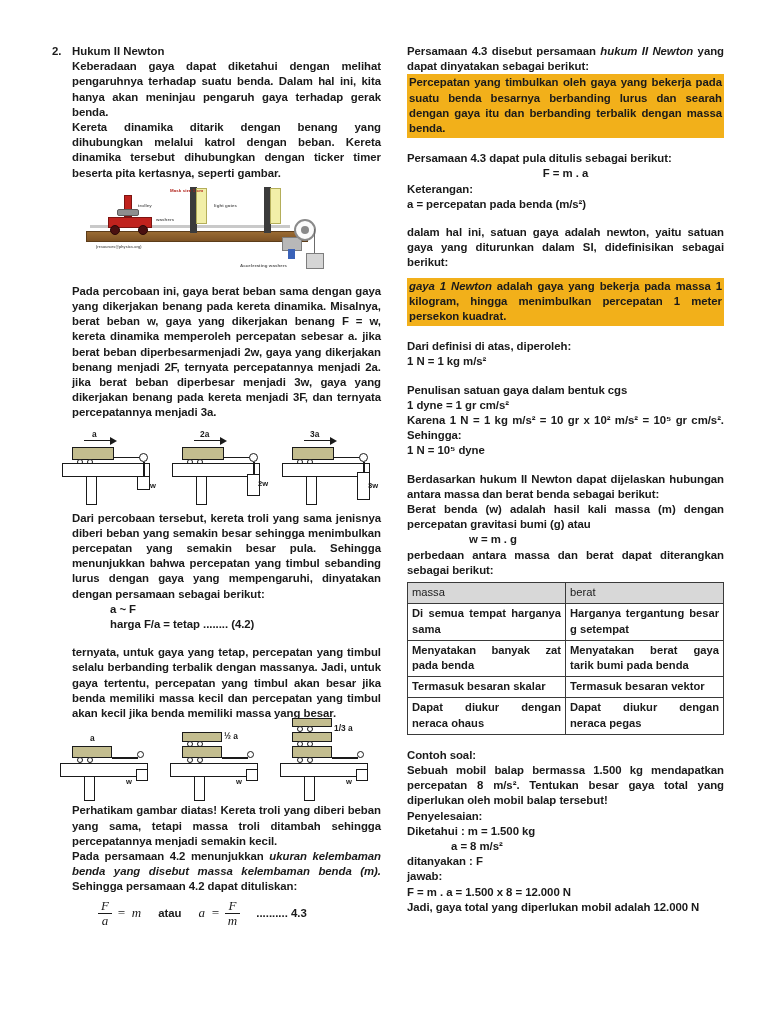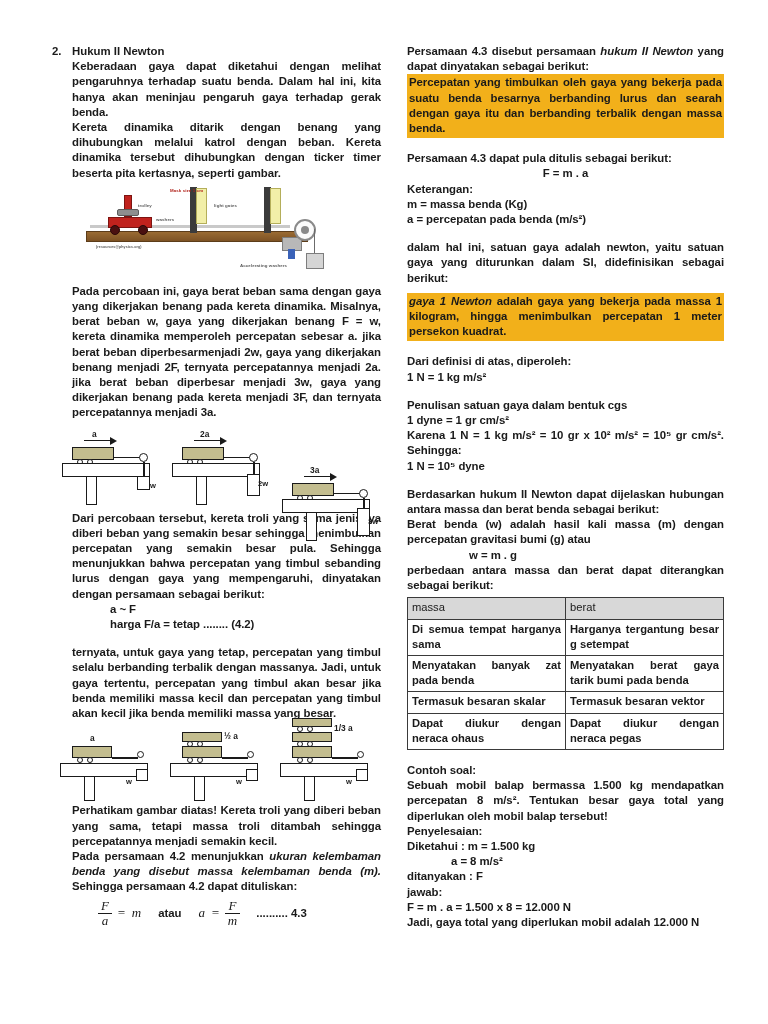--- a/index.html
+++ b/index.html
@@ -314,21 +314,21 @@
           <div class="cart-wheel" style="left:27px; top:28px;"></div>
           <div class="cart-rope-h" style="left:54px; top:26px; width:27px;"></div>
           <div class="tbl-top"></div>
           <div class="tbl-leg"></div>
           <div class="pulley-o" style="left:79px; top:22px;"></div>
           <div class="rope-v" style="left:83px; top:31px; height:12px;"></div>
           <div class="weight-box" style="left:77px; top:43px; width:13px; height:22px;"></div>
           <div class="fig-lbl" style="left:88px; top:48px; font-size:7.6px;">2w</div>
         </div>
 
-        <div class="cart-unit" style="left:228px;margin-top:36px;">
+        <div class="cart-unit" style="left:228px;">
           <div class="fig-lbl" style="left:30px; top:-2px;">3a</div>
           <div class="arrow-line" style="left:24px; top:9px; width:26px;"></div>
           <div class="arrow-head" style="left:50px; top:6px;"></div>
           <div class="cart-box" style="left:12px; top:16px; width:42px; height:13px;"></div>
           <div class="cart-wheel" style="left:17px; top:28px;"></div>
           <div class="cart-wheel" style="left:27px; top:28px;"></div>
           <div class="cart-rope-h" style="left:54px; top:26px; width:27px;"></div>
           <div class="tbl-top"></div>
           <div class="tbl-leg"></div>
           <div class="pulley-o" style="left:79px; top:22px;"></div>
@@ -426,21 +426,20 @@
 
       <p><span>Persamaan 4.3 disebut persamaan </span><span class="italic">hukum II Newton</span><span> yang dapat dinyatakan sebagai berikut:</span></p>
 
       <p class="hl">Percepatan yang timbulkan oleh gaya yang bekerja pada suatu benda besarnya berbanding lurus dan searah dengan gaya itu dan berbanding terbalik dengan massa benda.</p>
 
       <div class="spacer"></div>
 
       <p>Persamaan 4.3 dapat pula ditulis sebagai berikut:</p>
       <p class="center">F = m . a</p>
       <p class="nojust">Keterangan:</p>
-      <p class="nojust">m = massa benda (Kg)</p>
       <p class="nojust">a  = percepatan pada benda (m/s²)</p>
 
       <div class="spacer"></div>
 
       <p>dalam hal ini, satuan gaya adalah newton, yaitu satuan gaya yang diturunkan dalam SI, didefinisikan sebagai berikut:</p>
 
       <div class="spacer-sm"></div>
 
       <p class="hl"><span class="italic">gaya 1 Newton</span><span> adalah gaya yang bekerja pada massa 1 kilogram, hingga menimbulkan percepatan 1 meter persekon kuadrat.</span></p>
 

